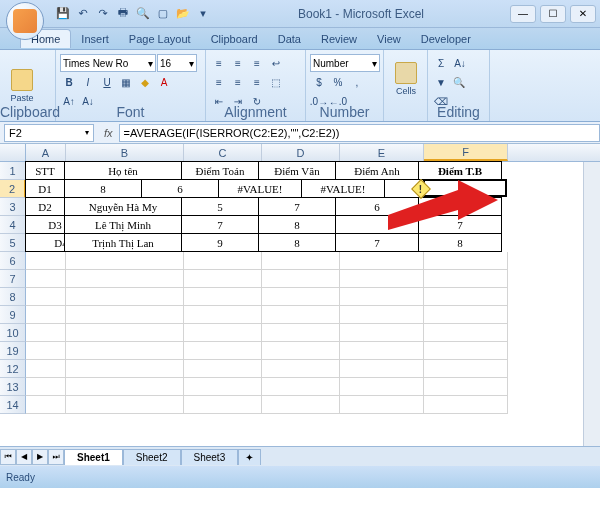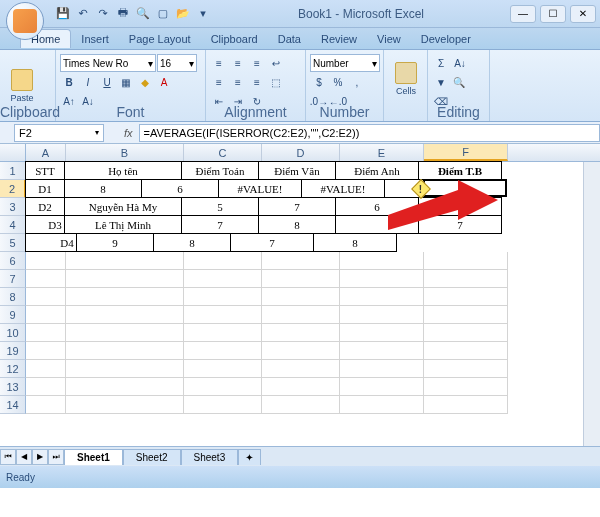--- a/index.html
+++ b/index.html
@@ -27,21 +27,21 @@
 .rgroup-body { flex: 1; display: flex; align-items: center; gap: 2px; }
 .big-btn { width: 36px; height: 54px; display: flex; flex-direction: column; align-items: center; justify-content: center; font-size: 9px; color: #2a4d7b; cursor: pointer; border-radius: 3px; }
 .icon-box { width: 22px; height: 22px; background: #f5d78a; border: 1px solid #c9a849; border-radius: 2px; margin-bottom: 2px; }
 .small-row { display: flex; gap: 1px; }
 .sm-btn { width: 18px; height: 18px; display: flex; align-items: center; justify-content: center; font-size: 10px; color: #2a4d7b; cursor: pointer; border-radius: 2px; }
 .combo { height: 18px; background: #fff; border: 1px solid #9bb8d9; font-size: 10px; padding: 0 2px; display: flex; align-items: center; justify-content: space-between; }
 .col { display: flex; flex-direction: column; gap: 1px; }
 
 
 .fbar { height: 22px; background: #e8f0fa; border-bottom: 1px solid #a3bdd9; display: flex; align-items: center; }
-.name-box { width: 90px; height: 18px; background: #fff; border: 1px solid #9bb8d9; margin: 0 14px; font-size: 11px; padding: 0 4px; display: flex; align-items: center; justify-content: space-between; }
+.name-box { width: 90px; height: 18px; background: #fff; border: 1px solid #9bb8d9; margin: 0 4px; font-size: 11px; padding: 0 4px; display: flex; align-items: center; justify-content: space-between; }
 .fx-label { font-size: 11px; font-style: italic; color: #555; padding: 0 6px; }
 .formula-input { flex: 1; height: 18px; background: #fff; border: 1px solid #9bb8d9; font-size: 11px; padding: 0 4px; display: flex; align-items: center; }
 
 
 .grid-area { position: relative; height: 302px; overflow: hidden; }
 .col-headers { display: flex; height: 18px; background: linear-gradient(#f5f8fc, #dce6f2); border-bottom: 1px solid #9bb8d9; }
 .corner { width: 26px; border-right: 1px solid #9bb8d9; background: linear-gradient(#f5f8fc, #dce6f2); }
 .colh { border-right: 1px solid #c0cdde; display: flex; align-items: center; justify-content: center; font-size: 11px; color: #3a5a82; cursor: pointer; }
 .colh.sel { background: #fce9b6; border-bottom: 2px solid #e5a320; }
 .grid-body { display: flex; }
@@ -285,21 +285,22 @@
         </div>
         <div class="cell-row">
           <div class="cell data" style="width: 40px; padding-left: 20px;">D3</div>
           <div class="cell data" style="width: 118px;">Lê Thị Minh</div>
           <div class="cell data" style="width: 78px;">7</div>
           <div class="cell data" style="width: 78px;">8</div>
           <div class="cell data" style="width: 84px;"></div>
           <div class="cell data" style="width: 84px;">7</div>
         </div>
         <div class="cell-row">
-          <div class="cell data" style="width: 52px; padding-left: 32px;">D4</div>
+          <div class="cell data" style="width: 40px; padding-left: 32px;">D4</div>
+          <div class="cell data" style="width: 118px;">Trịnh Thị Lan</div>
           <div class="cell data" style="width: 78px;">9</div>
           <div class="cell data" style="width: 78px;">8</div>
           <div class="cell data" style="width: 84px;">7</div>
           <div class="cell data" style="width: 84px;">8</div>
         </div>
         <div class="cell-row">
           <div class="cell" style="width: 40px;"></div>
           <div class="cell" style="width: 118px;"></div>
           <div class="cell" style="width: 78px;"></div>
           <div class="cell" style="width: 78px;"></div>

